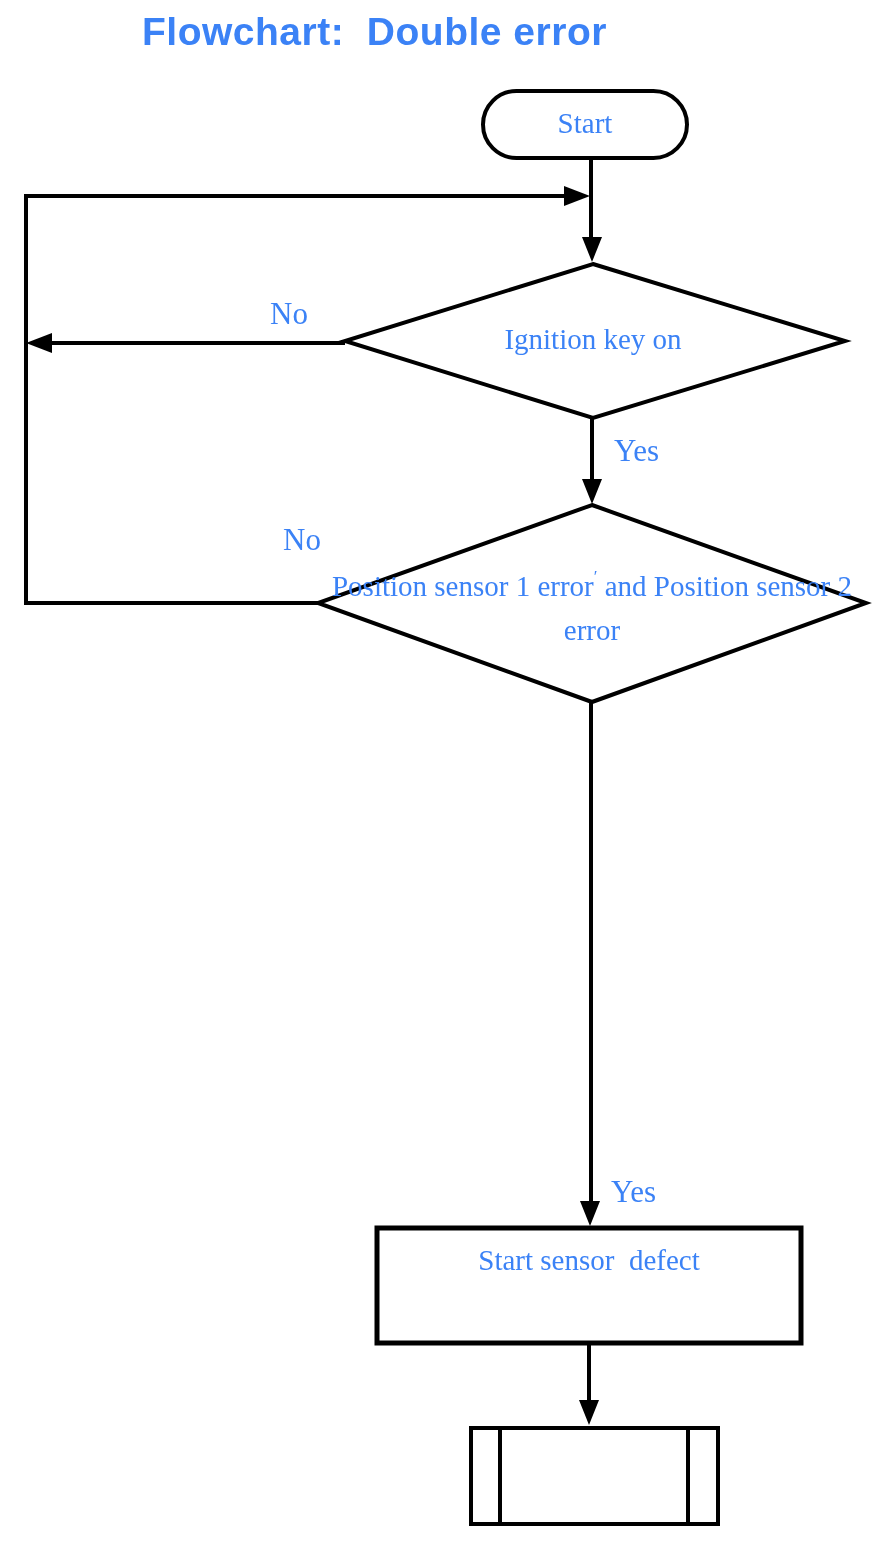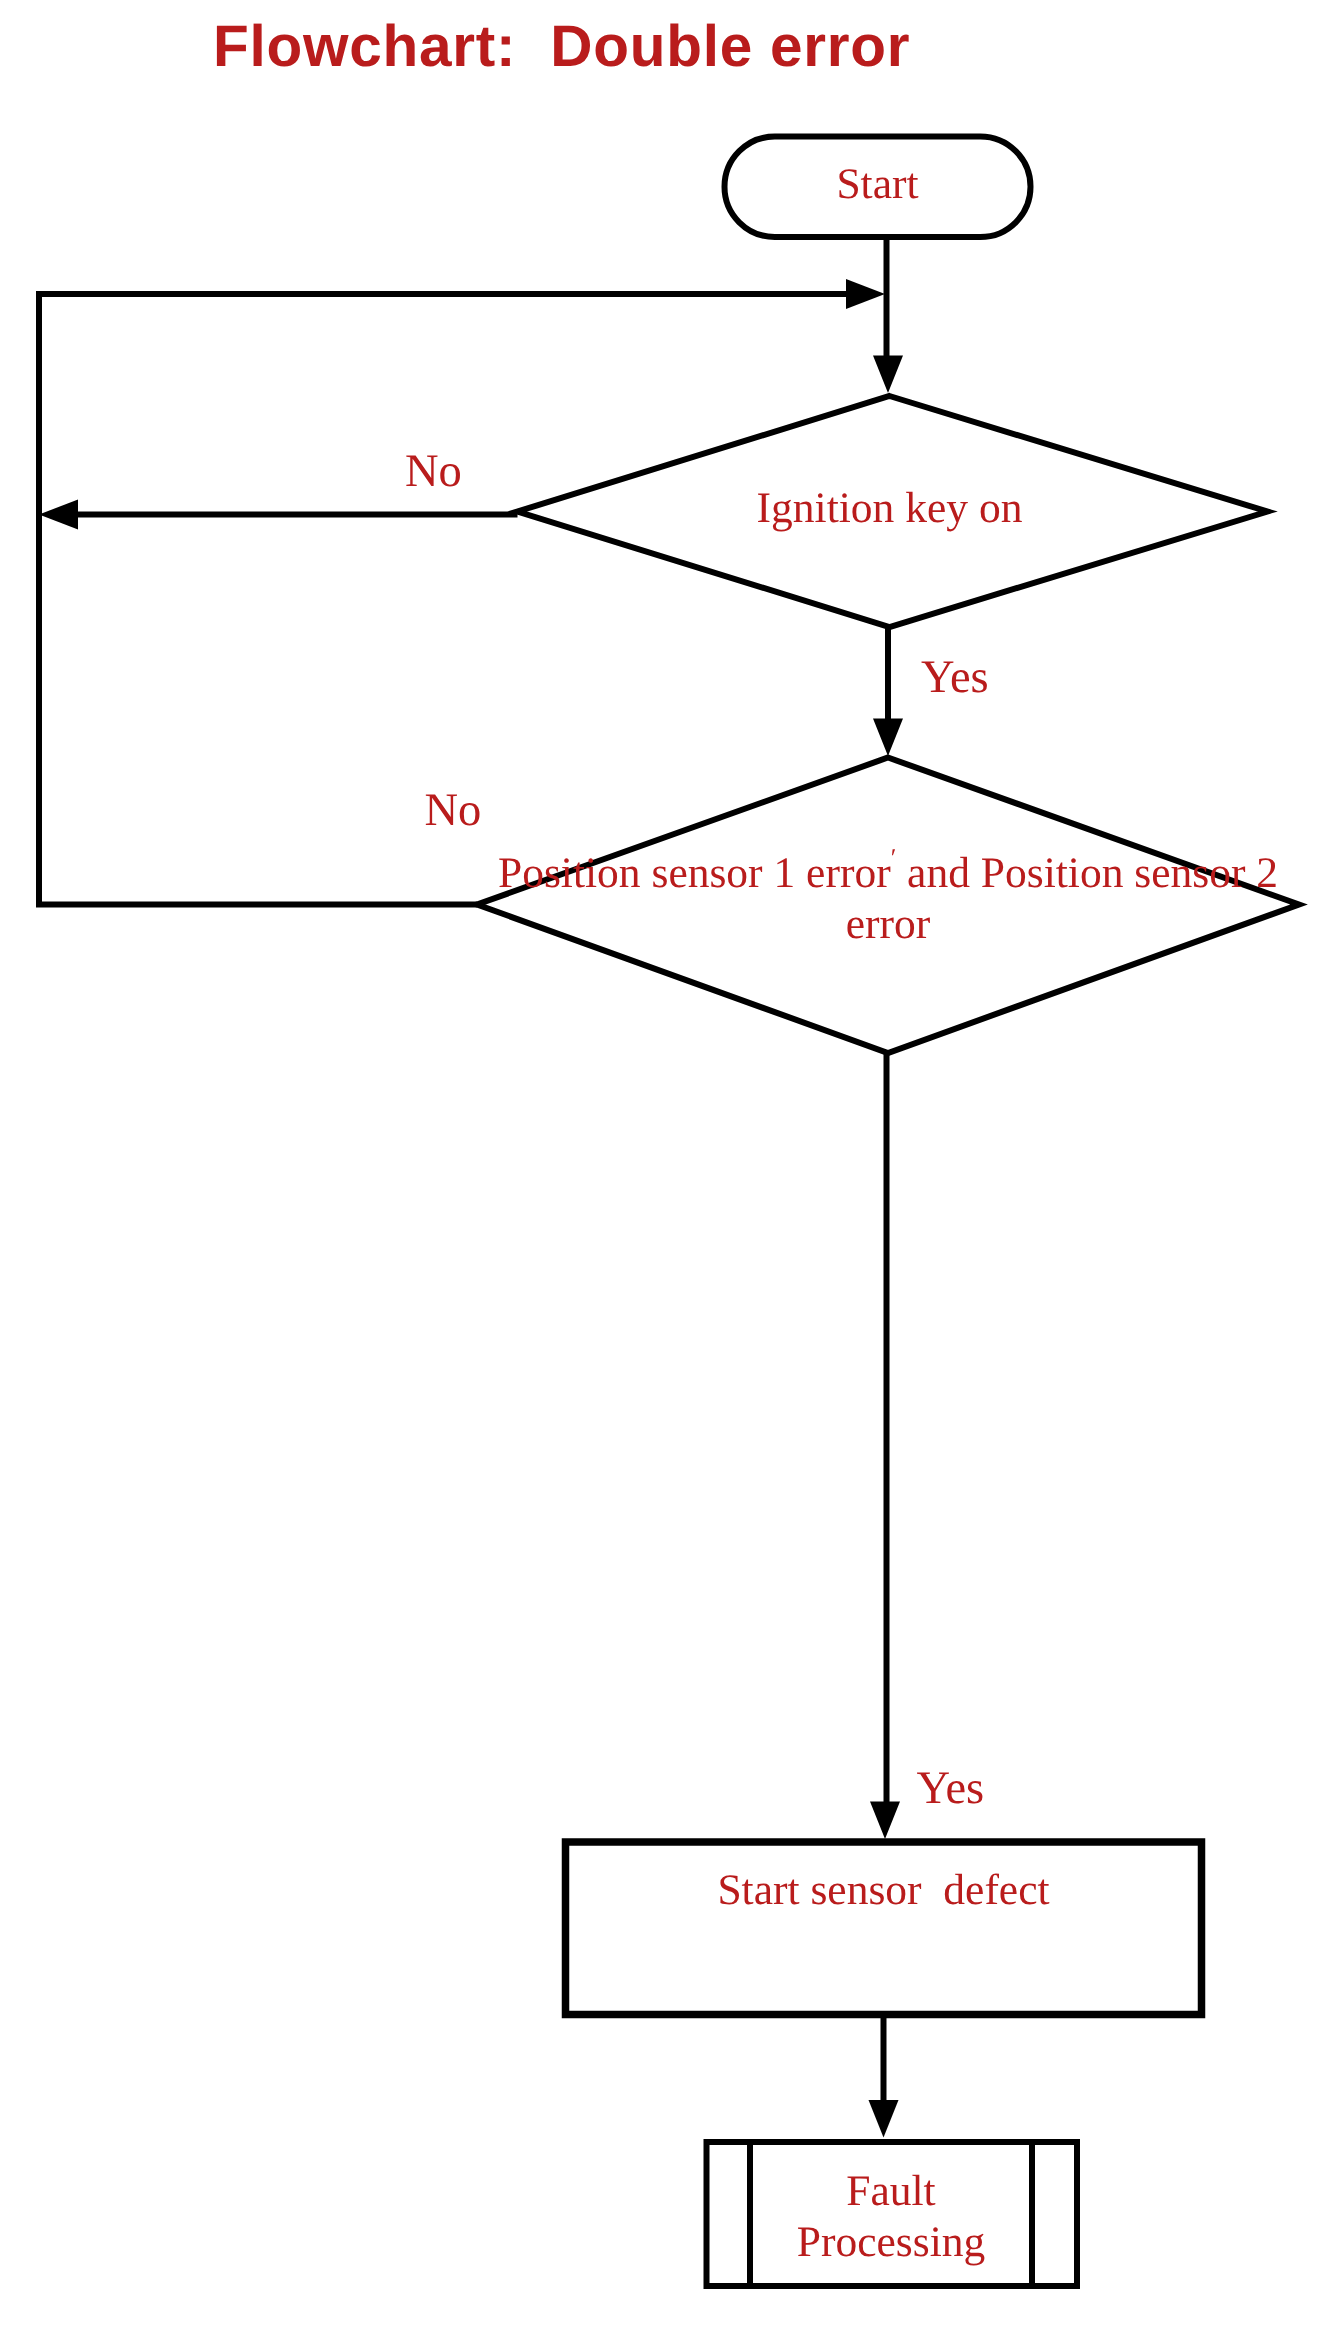--- a/index.html
+++ b/index.html
@@ -6,32 +6,32 @@
   #canvas {
     position: relative;
     width: 896px;
     height: 1552px;
     background: #ffffff;
     overflow: hidden;
     font-family: "Liberation Serif", serif;
     color: #000;
   }
   #chart-svg { position: absolute; left: 0; top: 0; }
-  .lbl { position: absolute; color: #b91c1c; }
+  .lbl { position: absolute; color: #3b82f6; }
   .title {
     left: 142px; top: 10px;
     font-family: "Liberation Sans", sans-serif;
     font-weight: bold;
     font-size: 39px;
     white-space: pre;
     letter-spacing: 0.5px;
   }
   .start-label  { left: 483px; top: 107px; width: 204px; text-align: center; font-size: 29px; }
   .d1-label     { left: 345px; top: 323px; width: 496px; text-align: center; font-size: 29px; }
-  .d2-label     { left: 318px; top: 555px; width: 548px; text-align: center; font-size: 29px; line-height: 34px; }
+  .d2-label     { left: 318px; top: 555px; width: 548px; text-align: center; font-size: 29px; line-height: 44px; }
   .d2-label span { display: inline; }
   .d2-line { display: block; }
   .stray { font-size: 17px; vertical-align: 14px; }
   .no1-label    { left: 270px; top: 296px; font-size: 31px; }
   .yes1-label   { left: 614px; top: 433px; font-size: 31px; }
   .no2-label    { left: 283px; top: 522px; font-size: 31px; }
   .yes2-label   { left: 611px; top: 1174px; font-size: 31px; }
   .process-label{ left: 377px; top: 1244px; width: 424px; text-align: center; font-size: 29px; white-space: pre; }
   .predef-label { left: 500px; top: 1444px; width: 188px; text-align: center; font-size: 29px; line-height: 34px; }
   .predef-line  { display: block; }
@@ -87,18 +87,14 @@
     <span class="d2-line"><span>Position sensor 1 error</span><span class="stray">′</span></span>
     <span class="d2-line">and</span>
     <span class="d2-line">Position sensor 2 error</span>
   </div>
 
   <div class="lbl no2-label">No</div>
   <div class="lbl yes2-label">Yes</div>
 
   <div class="lbl process-label">Start sensor  defect</div>
 
-  <div class="lbl predef-label">
-    <span class="predef-line">Fault</span>
-    <span class="predef-line">Processing</span>
-  </div>
 
 </div>
 
 </body></html>

